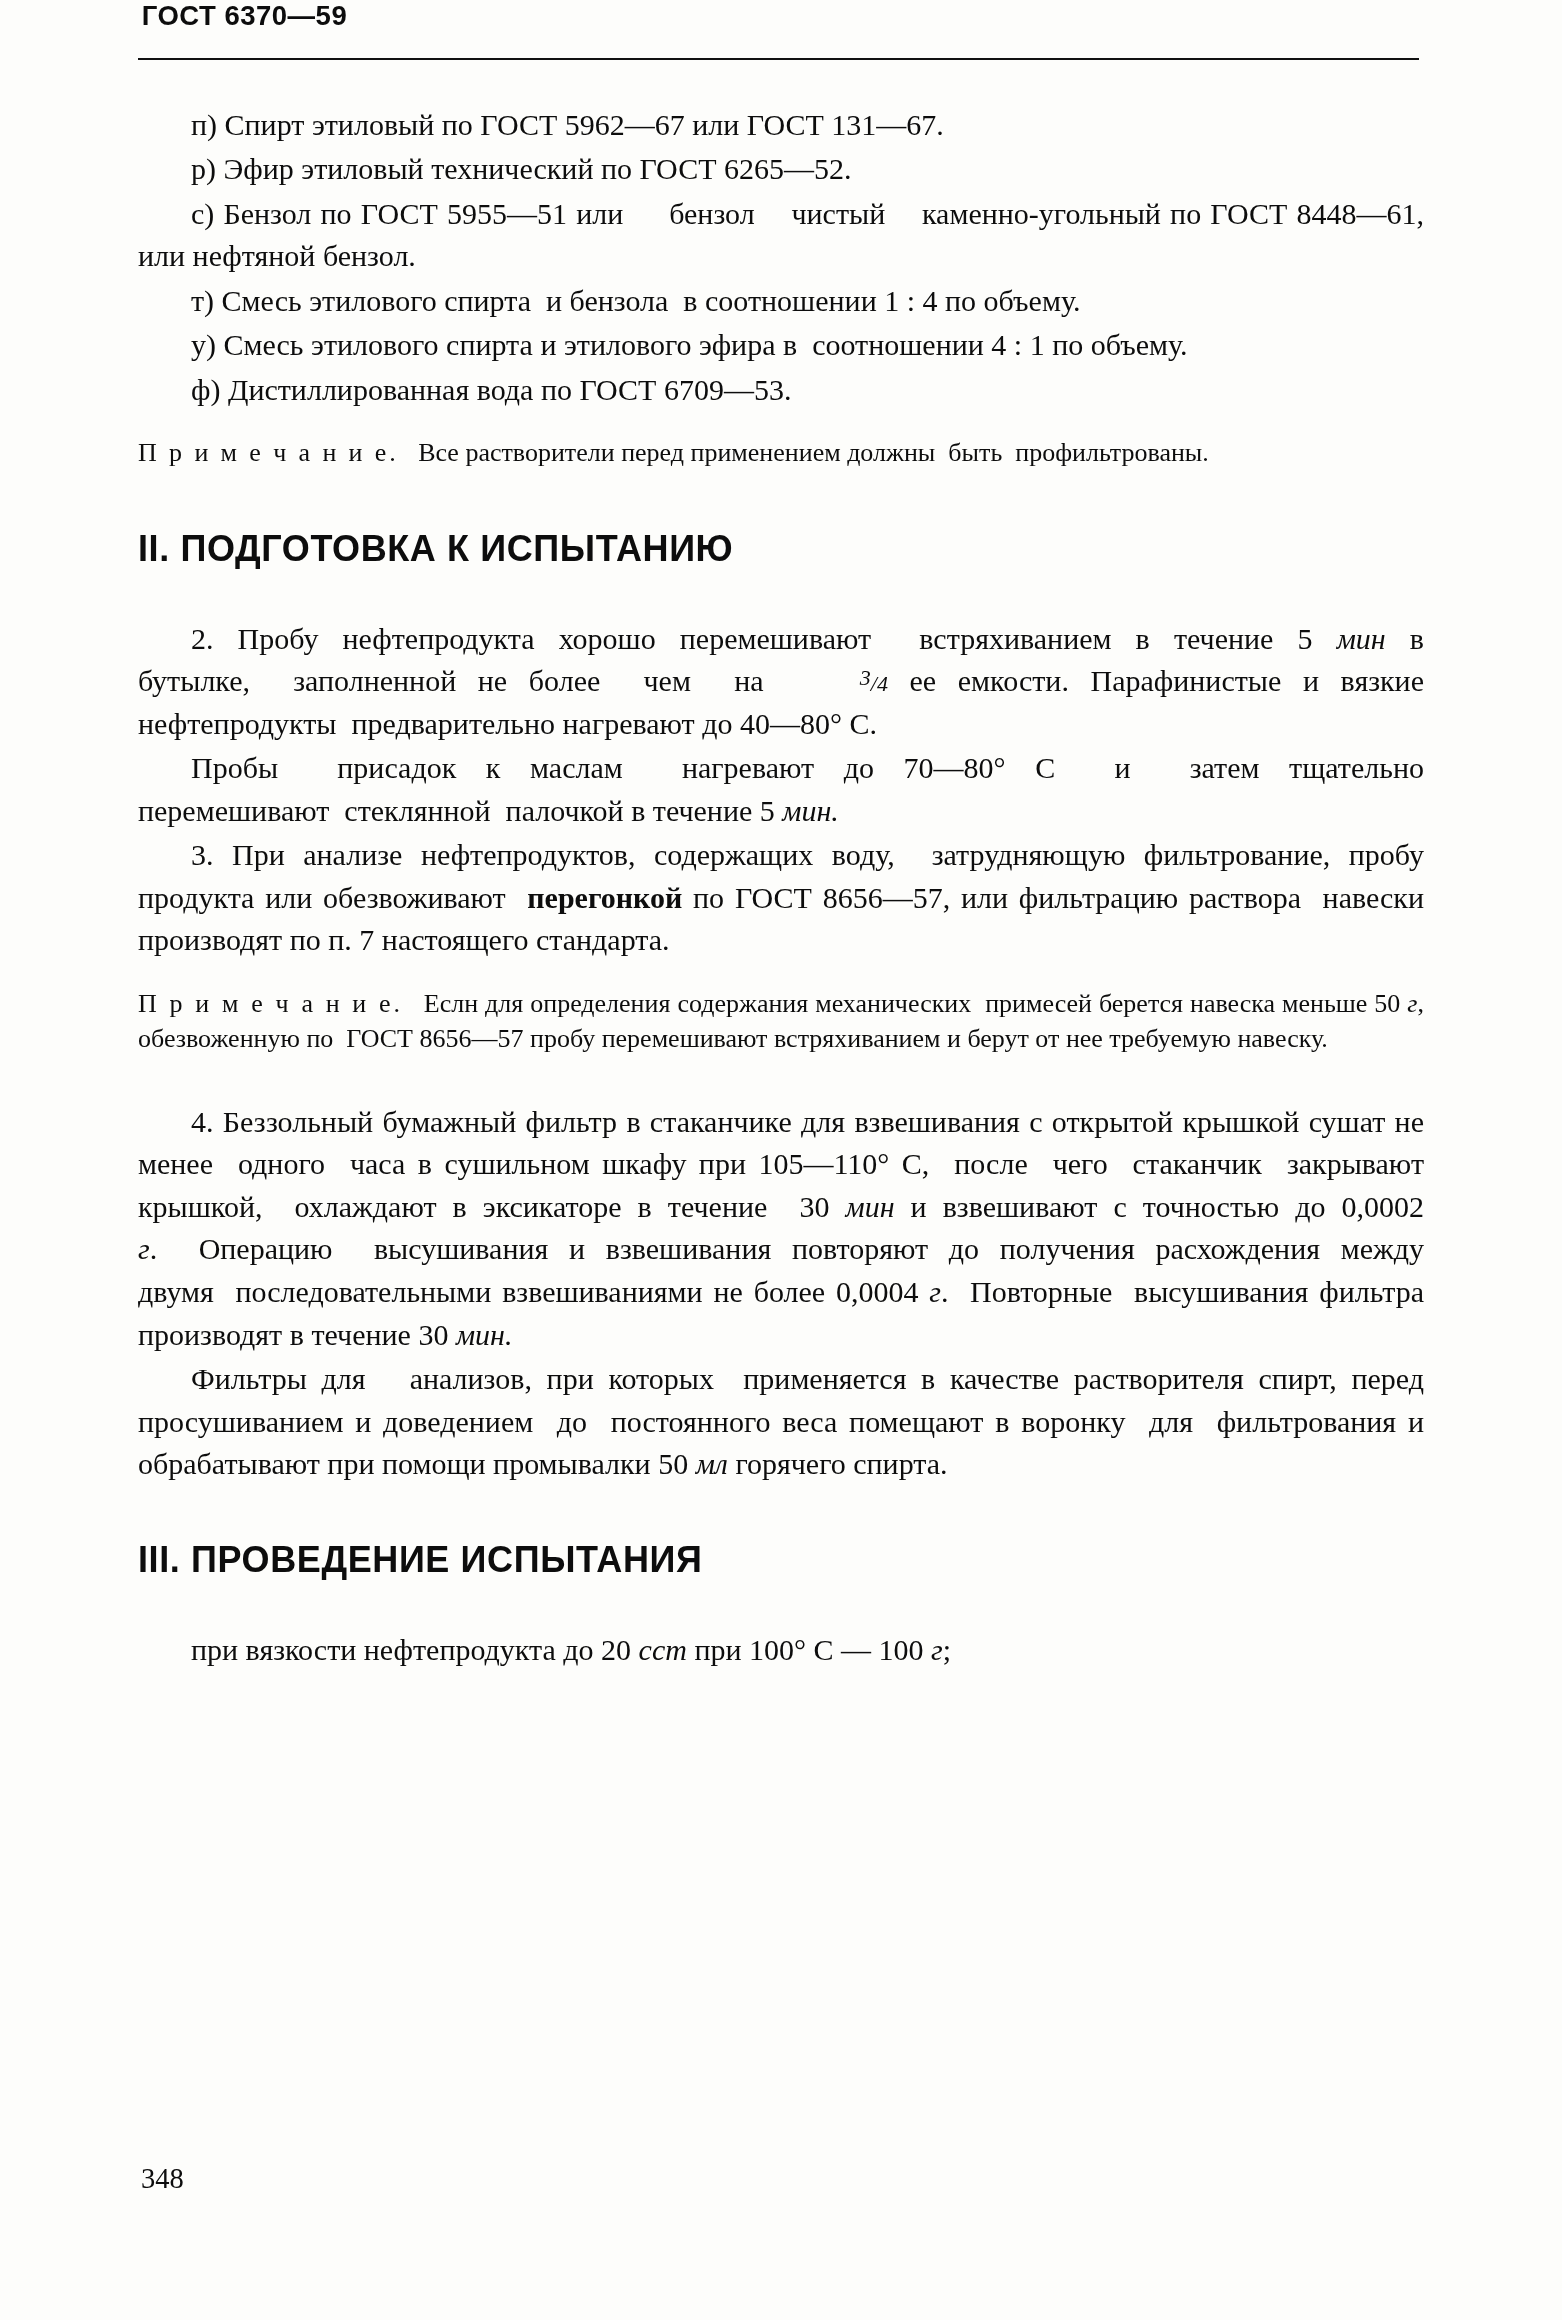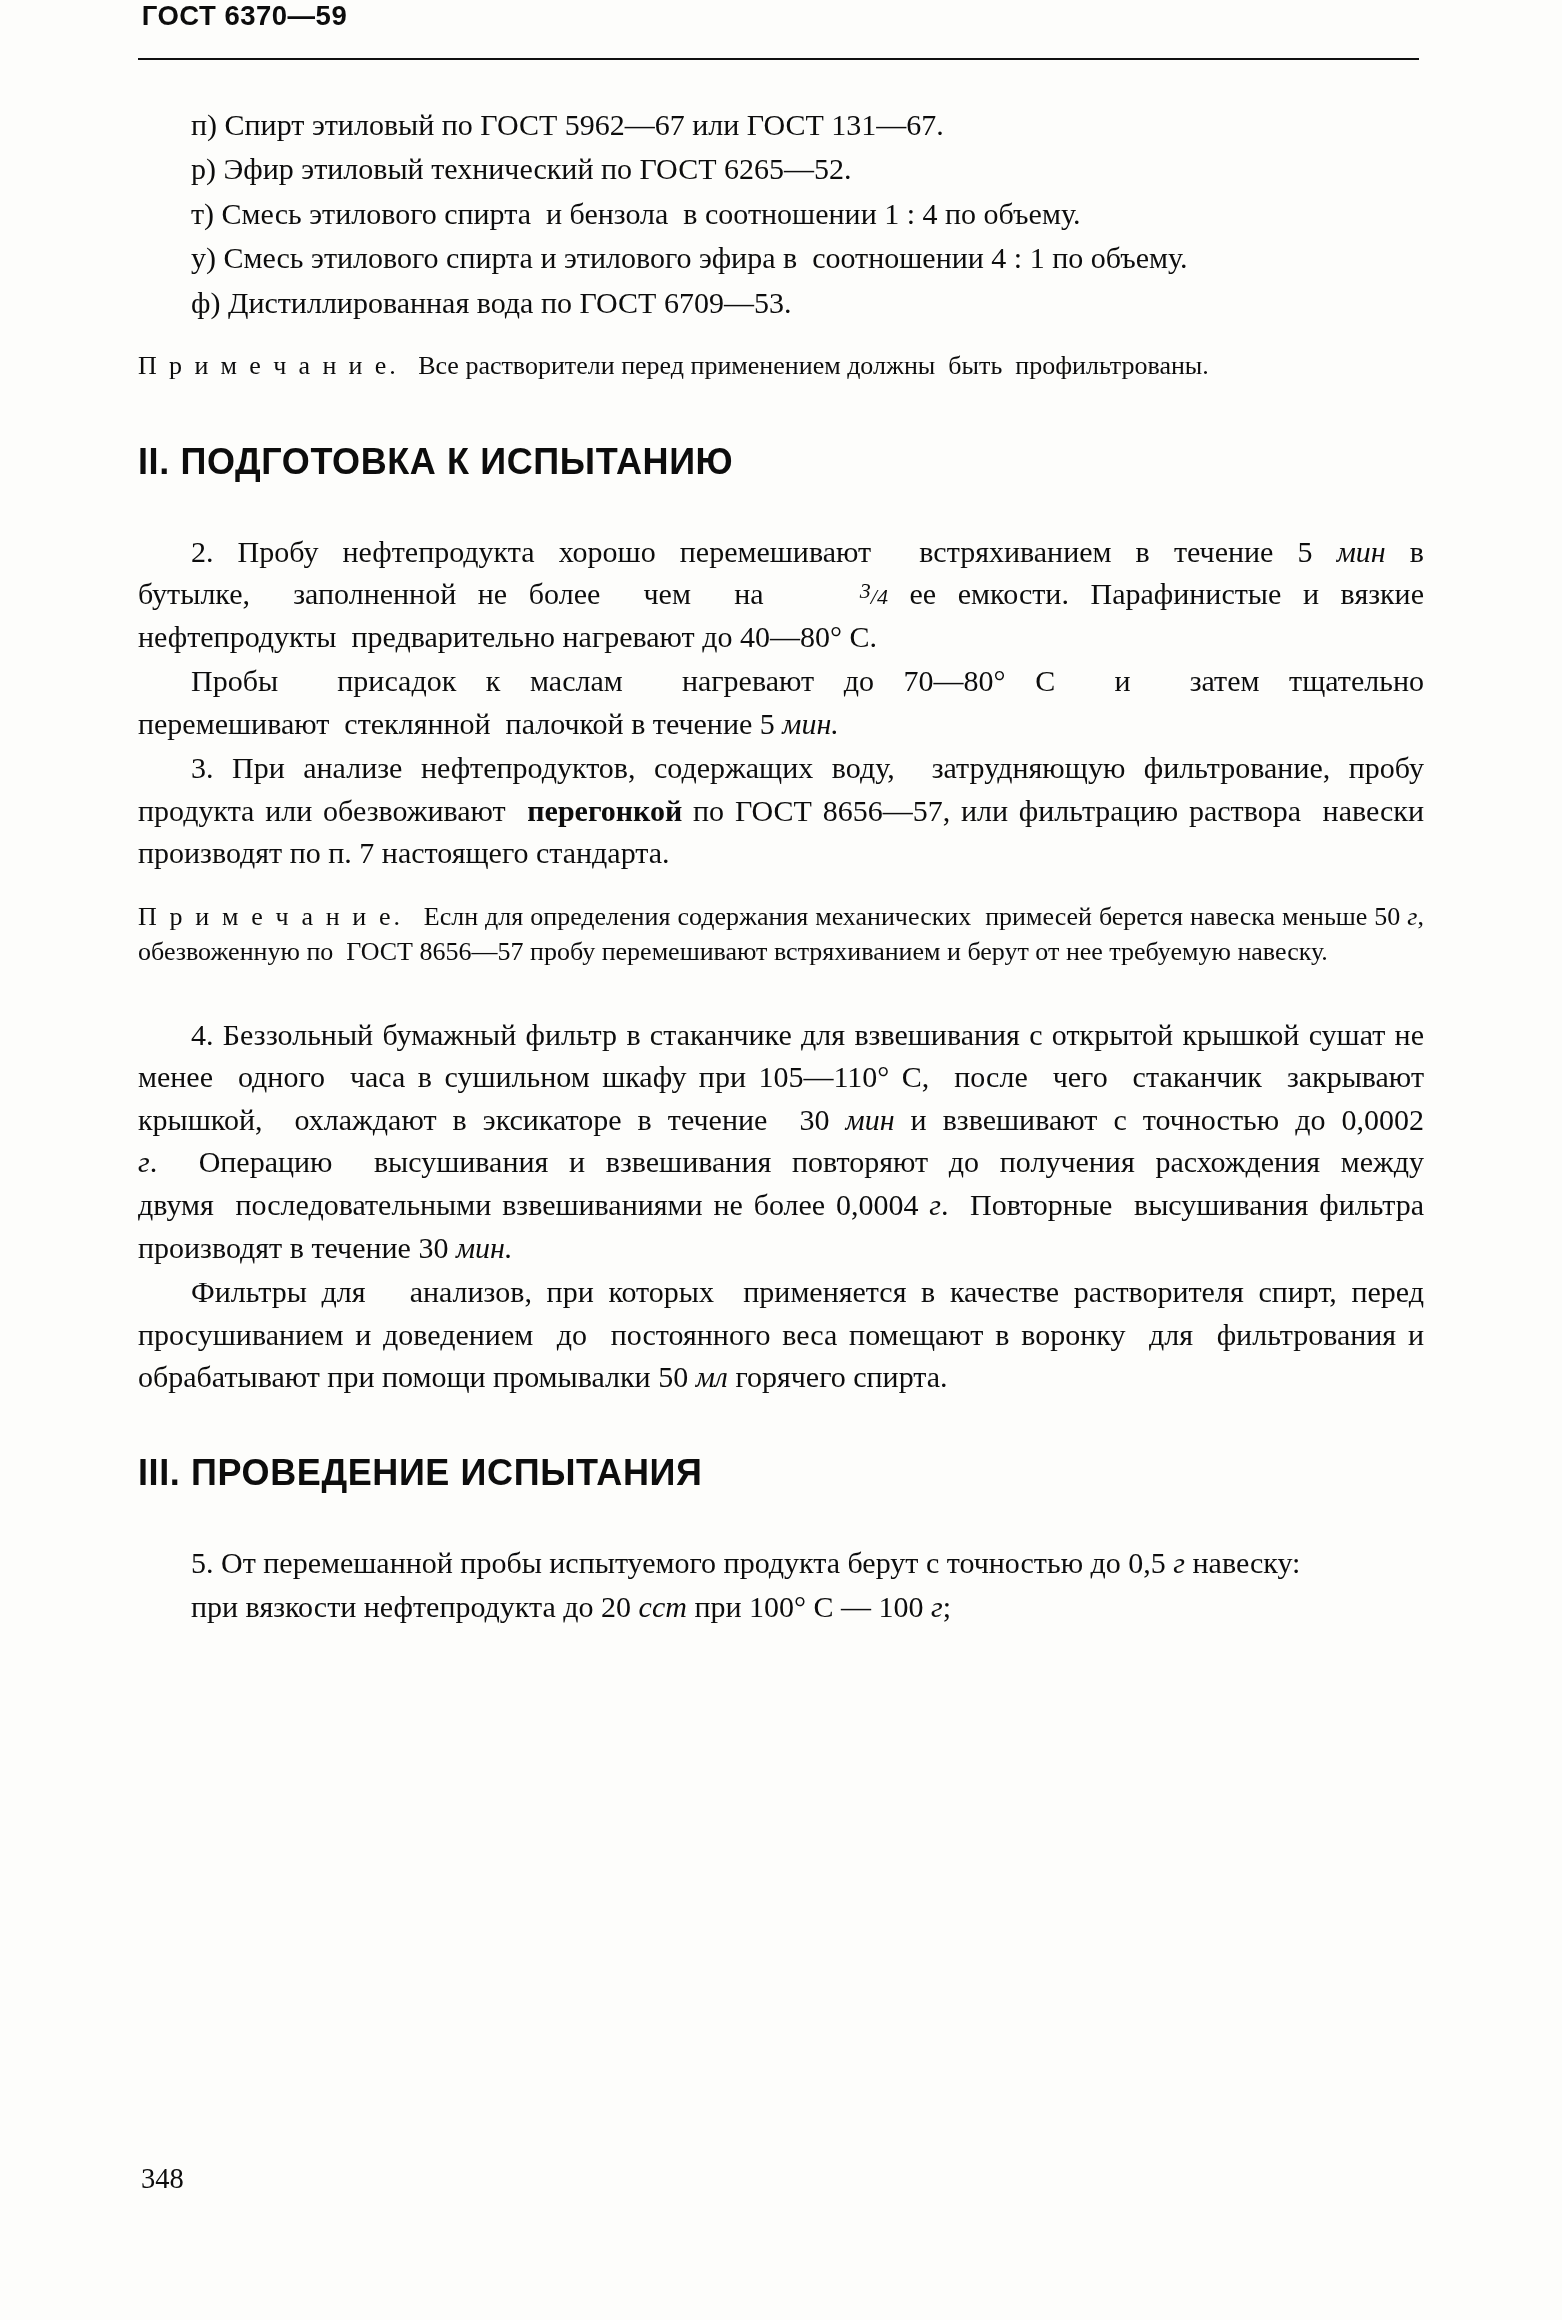--- a/index.html
+++ b/index.html
@@ -97,20 +97,23 @@
 
   <div class="content">
 
     <div class="header-line">ГОСТ 6370—59</div>
     <div class="rule"></div>
 
     <div class="body-block">
       <p class="para">п) Спирт этиловый по ГОСТ 5962—67 или ГОСТ 131—67.</p>
       <p class="para">р) Эфир этиловый технический по ГОСТ 6265—52.</p>
       <p class="para">
+        с) Бензол по ГОСТ 5955—51 или&nbsp;&nbsp;&nbsp;&nbsp;&nbsp;бензол&nbsp;&nbsp;&nbsp;&nbsp;чистый&nbsp;&nbsp;&nbsp;&nbsp;каменно-угольный по ГОСТ 8448—61, или нефтяной бензол.
+      </p>
+      <p class="para">
         т) Смесь этилового спирта&nbsp;&nbsp;и бензола&nbsp;&nbsp;в соотношении 1 : 4 по объему.
       </p>
       <p class="para">
         у) Смесь этилового спирта и этилового эфира в&nbsp;&nbsp;соотношении 4 : 1 по объему.
       </p>
       <p class="para">ф) Дистиллированная вода по ГОСТ 6709—53.</p>
     </div>
 
     <p class="note note-gap-top">
       <span class="sp-letter">П р и м е ч а н и е.</span>
@@ -142,23 +145,20 @@
       </p>
       <p class="para">
         Фильтры для&nbsp;&nbsp;&nbsp;анализов, при которых&nbsp;&nbsp;применяется в качестве растворителя спирт, перед просушиванием и доведением&nbsp;&nbsp;до&nbsp;&nbsp;постоянного веса помещают в воронку&nbsp;&nbsp;для&nbsp;&nbsp;фильтрования и обрабатывают при помощи промывалки 50 <i>мл</i> горячего спирта.
       </p>
     </div>
 
     <p class="section-title st-gap-b">III. ПРОВЕДЕНИЕ ИСПЫТАНИЯ</p>
 
     <div class="body-block tight">
       <p class="para">
-        5. От перемешанной пробы испытуемого продукта берут с точностью до 0,5 <i>г</i> навеску:
-      </p>
-      <p class="para">
         при вязкости нефтепродукта до 20 <i>сст</i> при 100° С — 100 <i>г</i>;
       </p>
     </div>
 
   </div>
 
   <div class="pagenum">348</div>
 
 </div>
 

